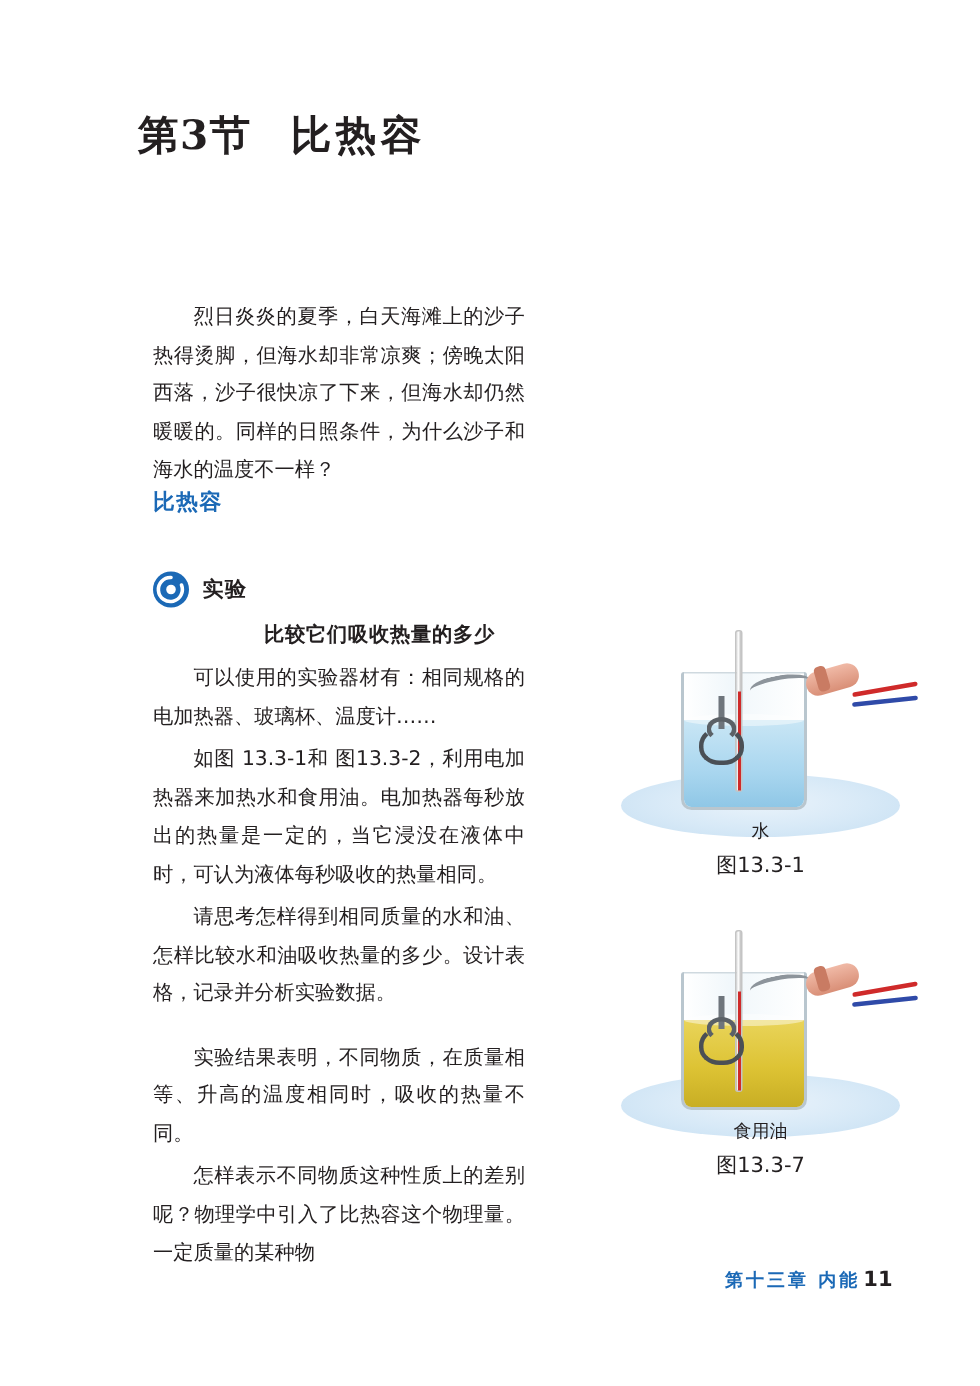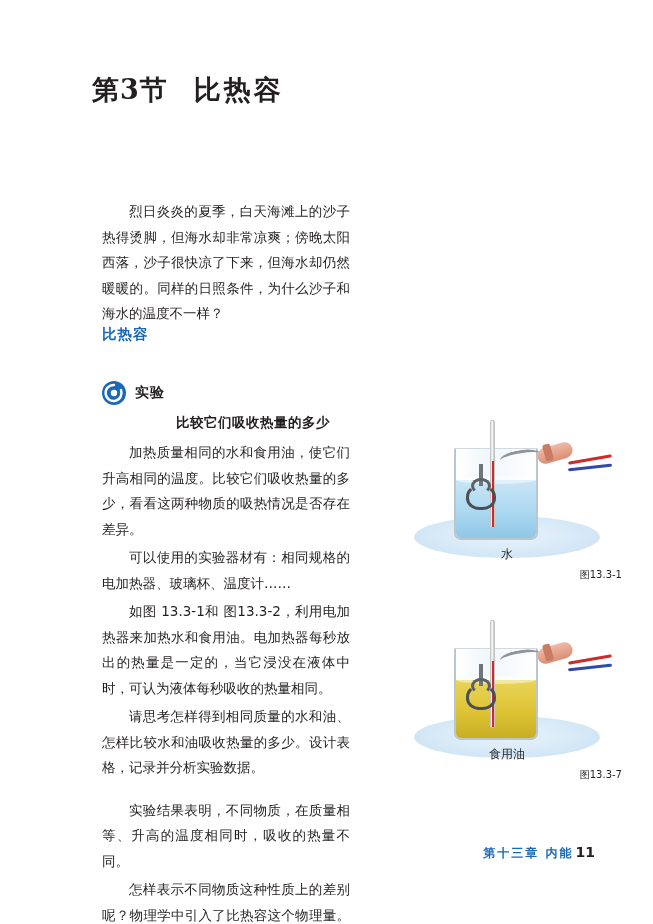--- a/index.html
+++ b/index.html
@@ -278,22 +278,22 @@
     position: absolute;
     width: 230px;
     text-align: center;
     font-size: 12px;
     color: #231f20;
   }
   .fig-sublabel.inner { top: 126px; left: 0; }
   .fig-caption {
     position: absolute;
     width: 230px;
-    text-align: right;
-    font-size: 10px;
+    text-align: center;
+    font-size: 14px;
     color: #231f20;
     top: 148px;
     left: 0;
   }
   
   .footer {
     position: absolute;
     right: 58px;
     bottom: 62px;
     display: flex;
@@ -330,21 +330,20 @@
         <circle cx="13" cy="13" r="12" fill="#1b69b6"></circle>
         <path d="M13 5 A8 8 0 1 0 20 10" fill="none" stroke="#ffffff" stroke-width="2.4" stroke-linecap="round"></path>
         <circle cx="13" cy="13" r="3.2" fill="#ffffff"></circle>
       </svg>
     </span>
     <span class="exp-label">实验</span>
   </div>
   <div class="exp-title">比较它们吸收热量的多少</div>
 
   <div class="body-col">
-    <p class="para">加热质量相同的水和食用油，使它们升高相同的温度。比较它们吸收热量的多少，看看这两种物质的吸热情况是否存在差异。</p>
     <p class="para">可以使用的实验器材有：相同规格的电加热器、玻璃杯、温度计……</p>
     <p class="para">如图 13.3-1和 图13.3-2，利用电加热器来加热水和食用油。电加热器每秒放出的热量是一定的，当它浸没在液体中时，可认为液体每秒吸收的热量相同。</p>
     <p class="para">请思考怎样得到相同质量的水和油、怎样比较水和油吸收热量的多少。设计表格，记录并分析实验数据。</p>
     <p class="para gap-above">实验结果表明，不同物质，在质量相等、升高的温度相同时，吸收的热量不同。</p>
     <p class="para">怎样表示不同物质这种性质上的差别呢？物理学中引入了比热容这个物理量。一定质量的某种物</p>
   </div>
 
   <div class="figure fig1">
     <div class="fig-stage">
       <div class="ellipse"></div>

